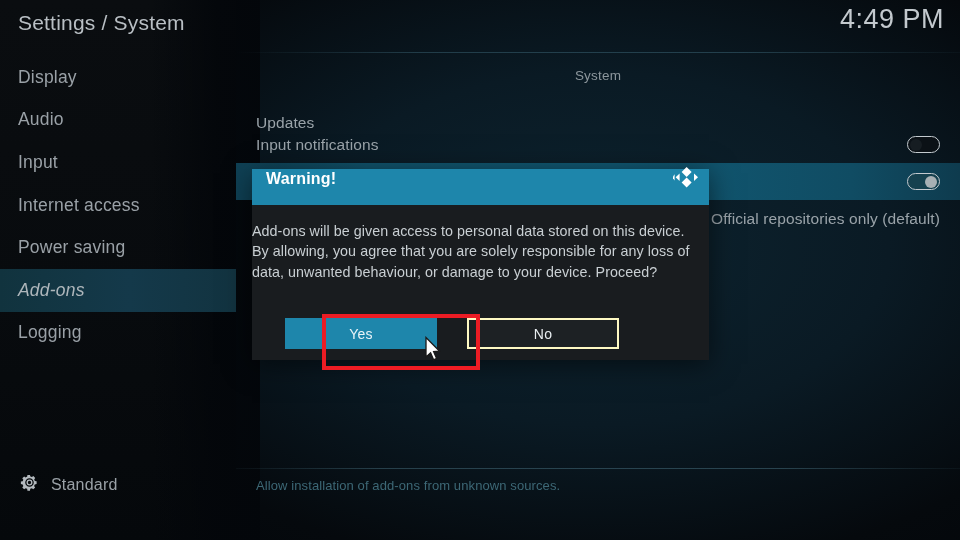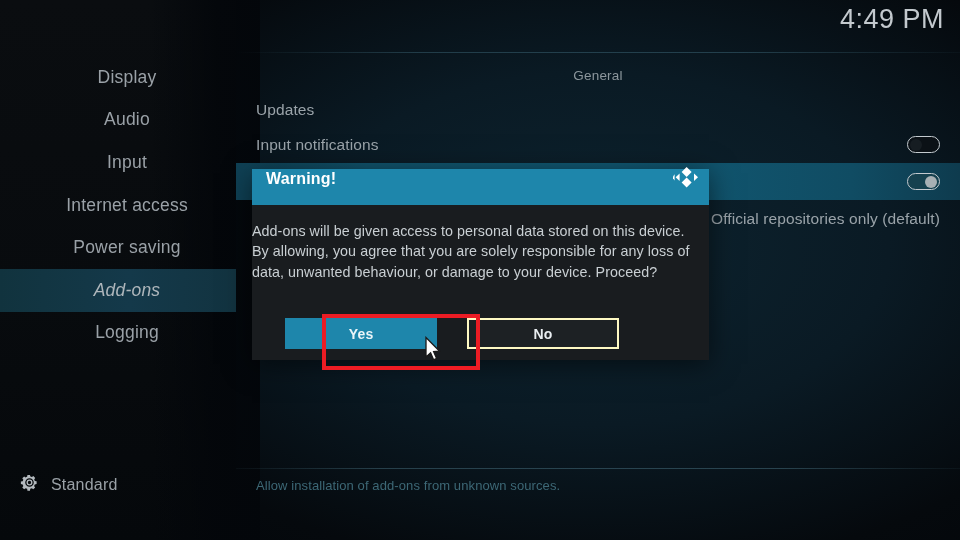--- a/index.html
+++ b/index.html
@@ -78,21 +78,20 @@
     position: relative;
     height: 42.6px;
     display: flex;
     align-items: center;
     padding-left: 18px;
     box-sizing: border-box;
     color: #9aa1a7;
     font-size: 17.5px;
     letter-spacing: .2px;
     white-space: nowrap;
-    justify-content: center;
   }
   .side-item.selected {
     background: linear-gradient(90deg, #11333e 0%, #14394a 55%, #123340 100%);
     color: #aeb6bb;
     font-style: italic;
   }
   .side-item.selected::before {
     content: "";
     position: absolute;
     left: 0; top: 0; bottom: 0;
@@ -237,21 +236,21 @@
     display: flex;
   }
   .dlg-btn {
     width: 152px;
     height: 31px;
     margin-left: 33px;
     display: flex;
     align-items: center;
     justify-content: center;
     font-size: 14px;
-    font-weight: bold;
+    font-weight: normal;
     color: #e9eef1;
     letter-spacing: .2px;
     box-sizing: border-box;
   }
   .dlg-btn.primary {
     background: #1e86ab;
     color: #eaf4f8;
   }
   .dlg-btn.secondary {
     background: #1d2124;
@@ -279,20 +278,21 @@
 </head>
 <body>
 
 <div id="screen">
 
   <div class="bg-base"></div>
   <div class="bg-left"></div>
   <div class="bg-left-fade"></div>
 
   <div class="header">
+    <div class="page-title">Settings / System</div>
     <div class="clock">4:49 PM</div>
   </div>
   <div class="header-rule"></div>
 
   <div class="sidebar">
     <div class="side-item">
       <span>Display</span>
     </div>
     <div class="side-item">
       <span>Audio</span>
@@ -321,23 +321,23 @@
           <path fill="#b4babf" d="M12 8.2a3.8 3.8 0 1 0 0 7.6 3.8 3.8 0 0 0 0-7.6zm0 5.9a2.1 2.1 0 1 1 0-4.2 2.1 2.1 0 0 1 0 4.2z"></path>
           <path fill="#b4babf" d="M21 13.6v-3.2l-2.3-.4a6.9 6.9 0 0 0-.8-1.9l1.3-1.9-2.3-2.3-1.9 1.3a6.9 6.9 0 0 0-1.9-.8L12.6 2.5h-3.2l-.4 2.3a6.9 6.9 0 0 0-1.9.8L5.2 4.3 2.9 6.6l1.3 1.9a6.9 6.9 0 0 0-.8 1.9l-2.3.4v3.2l2.3.4c.18.67.45 1.3.8 1.9l-1.3 1.9 2.3 2.3 1.9-1.3c.6.35 1.23.62 1.9.8l.4 2.3h3.2l.4-2.3c.67-.18 1.3-.45 1.9-.8l1.9 1.3 2.3-2.3-1.3-1.9c.35-.6.62-1.23.8-1.9l2.3-.4zM12 17.4a5.4 5.4 0 1 1 0-10.8 5.4 5.4 0 0 1 0 10.8z"></path>
         </svg>
       </span>
       <span class="status-label">Standard</span>
     </div>
   </div>
 
   <div class="content">
 
-    <div class="section-head">General</div>
-
-    <div class="setting-row" style="top:91px;text-align:right;">
+    <div class="section-head">System</div>
+
+    <div class="setting-row" style="top:104px;text-align:right;">
       <span class="setting-label">Updates</span>
     </div>
 
     <div class="setting-row" style="top:126px;">
       <span class="setting-label">Input notifications</span>
       <span class="toggle off">
           <span class="knob"></span>
         </span>
     </div>
 

